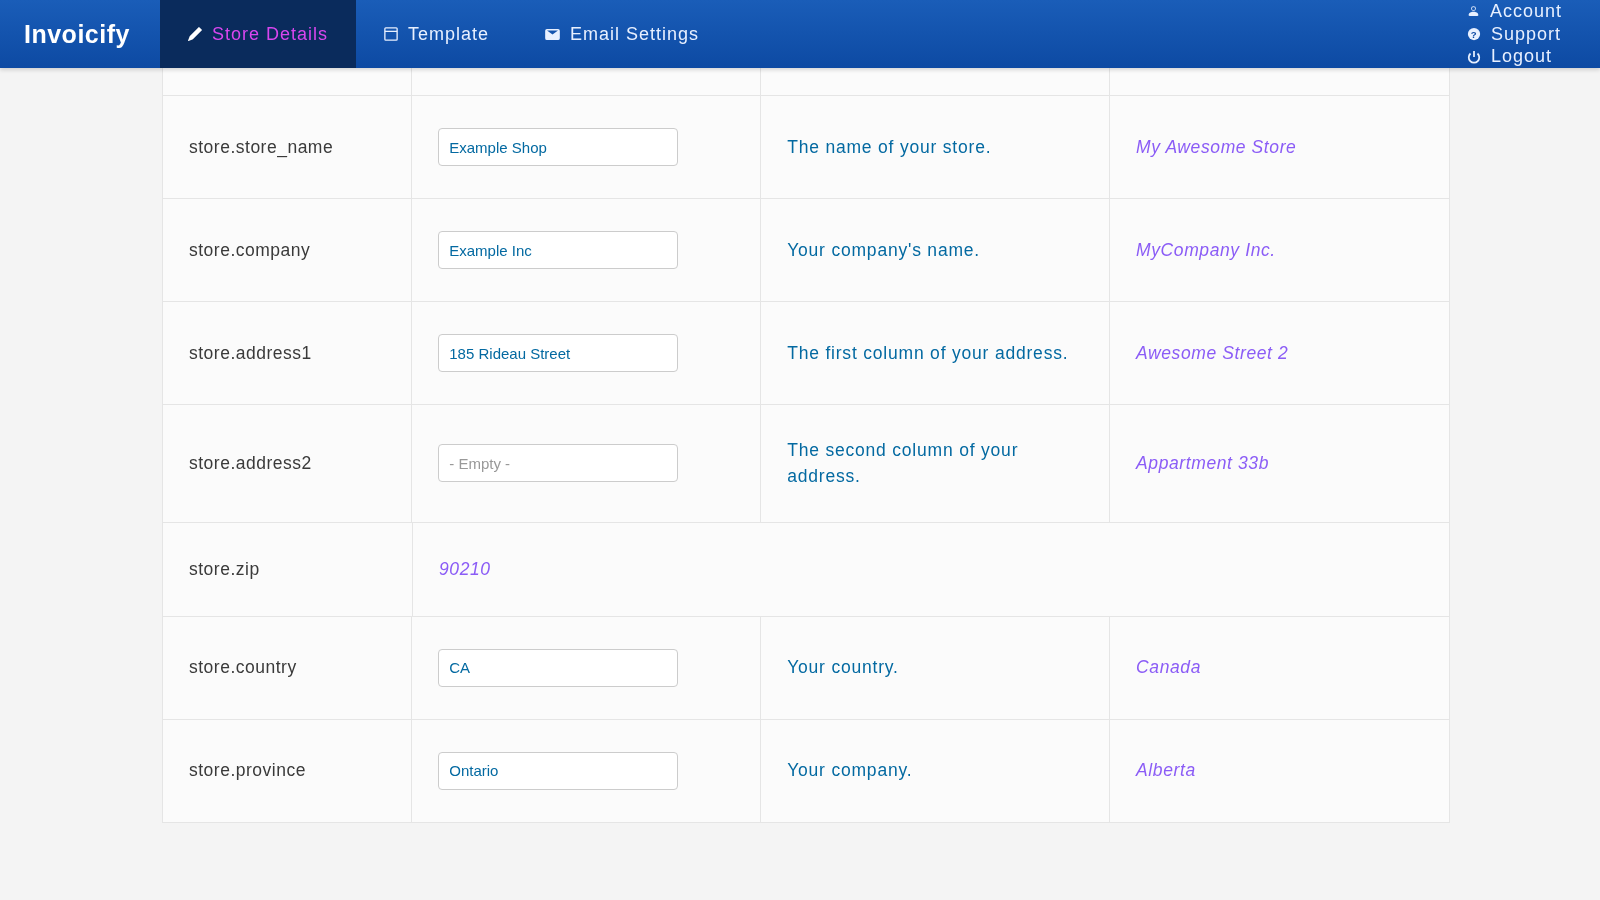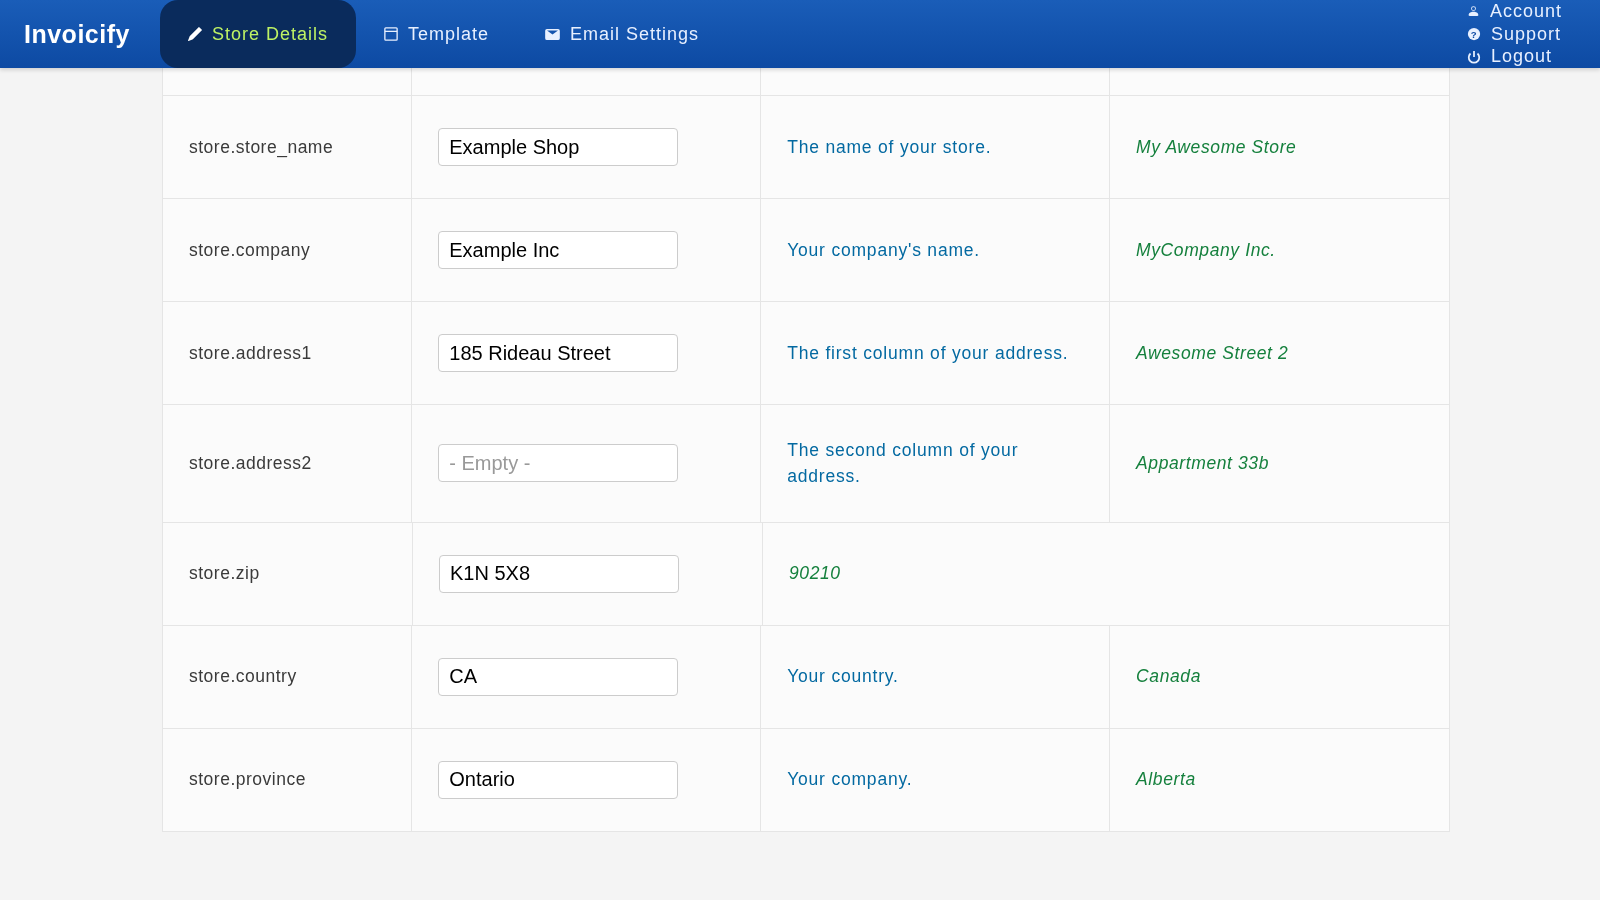--- a/index.html
+++ b/index.html
@@ -44,22 +44,21 @@
       align-items: center;
       padding: 0 28px;
       color: #e8f0ff;
       font-size: 18px;
       letter-spacing: 1px;
       cursor: pointer;
       height: 100%;
     }
     .nav-item.active {
       background: #0a2b5c;
-      color: #bef264;
-      border-radius: 18px;
+      color: #d946ef;
     }
     .nav-icon {
       margin-right: 10px;
       display: inline-flex;
       align-items: center;
     }
     .container {
       width: 1300px;
       margin: 0 auto;
       padding-top: 0;
@@ -100,33 +99,33 @@
     .cell-desc {
       width: 350px;
       border-right: 1px solid #e5e5e5;
       color: #0369a1;
       font-size: 17.5px;
       letter-spacing: 0.8px;
       line-height: 1.5;
     }
     .cell-example {
       width: 340px;
-      color: #15803d;
+      color: #8b5cf6;
       font-style: italic;
       font-size: 17.5px;
       letter-spacing: 0.6px;
     }
     input[type="text"] {
       width: 240px;
       height: 38px;
       padding: 4px 10px;
       border: 1px solid #ccc;
       border-radius: 4px;
-      font-size: 20px;
-      color: #000000;
+      font-size: 15px;
+      color: #0369a1;
       background: #fff;
     }
     input[type="text"]::placeholder {
       color: #999;
     }
     .row.first-partial .cell {
       padding: 8px 26px;
     }
   </style>
 </head>
@@ -232,23 +231,20 @@
       <div class="cell cell-key">store.address2</div>
       <div class="cell cell-input">
         <input type="text" placeholder="- Empty -" style="">
       </div>
       <div class="cell cell-desc">The second column of your address.</div>
       <div class="cell cell-example">Appartment 33b</div>
     </div>
 
     <div class="row">
       <div class="cell cell-key">store.zip</div>
-      <div class="cell cell-input">
-        <input type="text" value="K1N 5X8" style="">
-      </div>
       <div class="cell cell-example">90210</div>
     </div>
 
 
     <div class="row">
       <div class="cell cell-key">store.country</div>
       <div class="cell cell-input">
         <input type="text" value="CA" style="">
       </div>
       <div class="cell cell-desc">Your country.</div>

